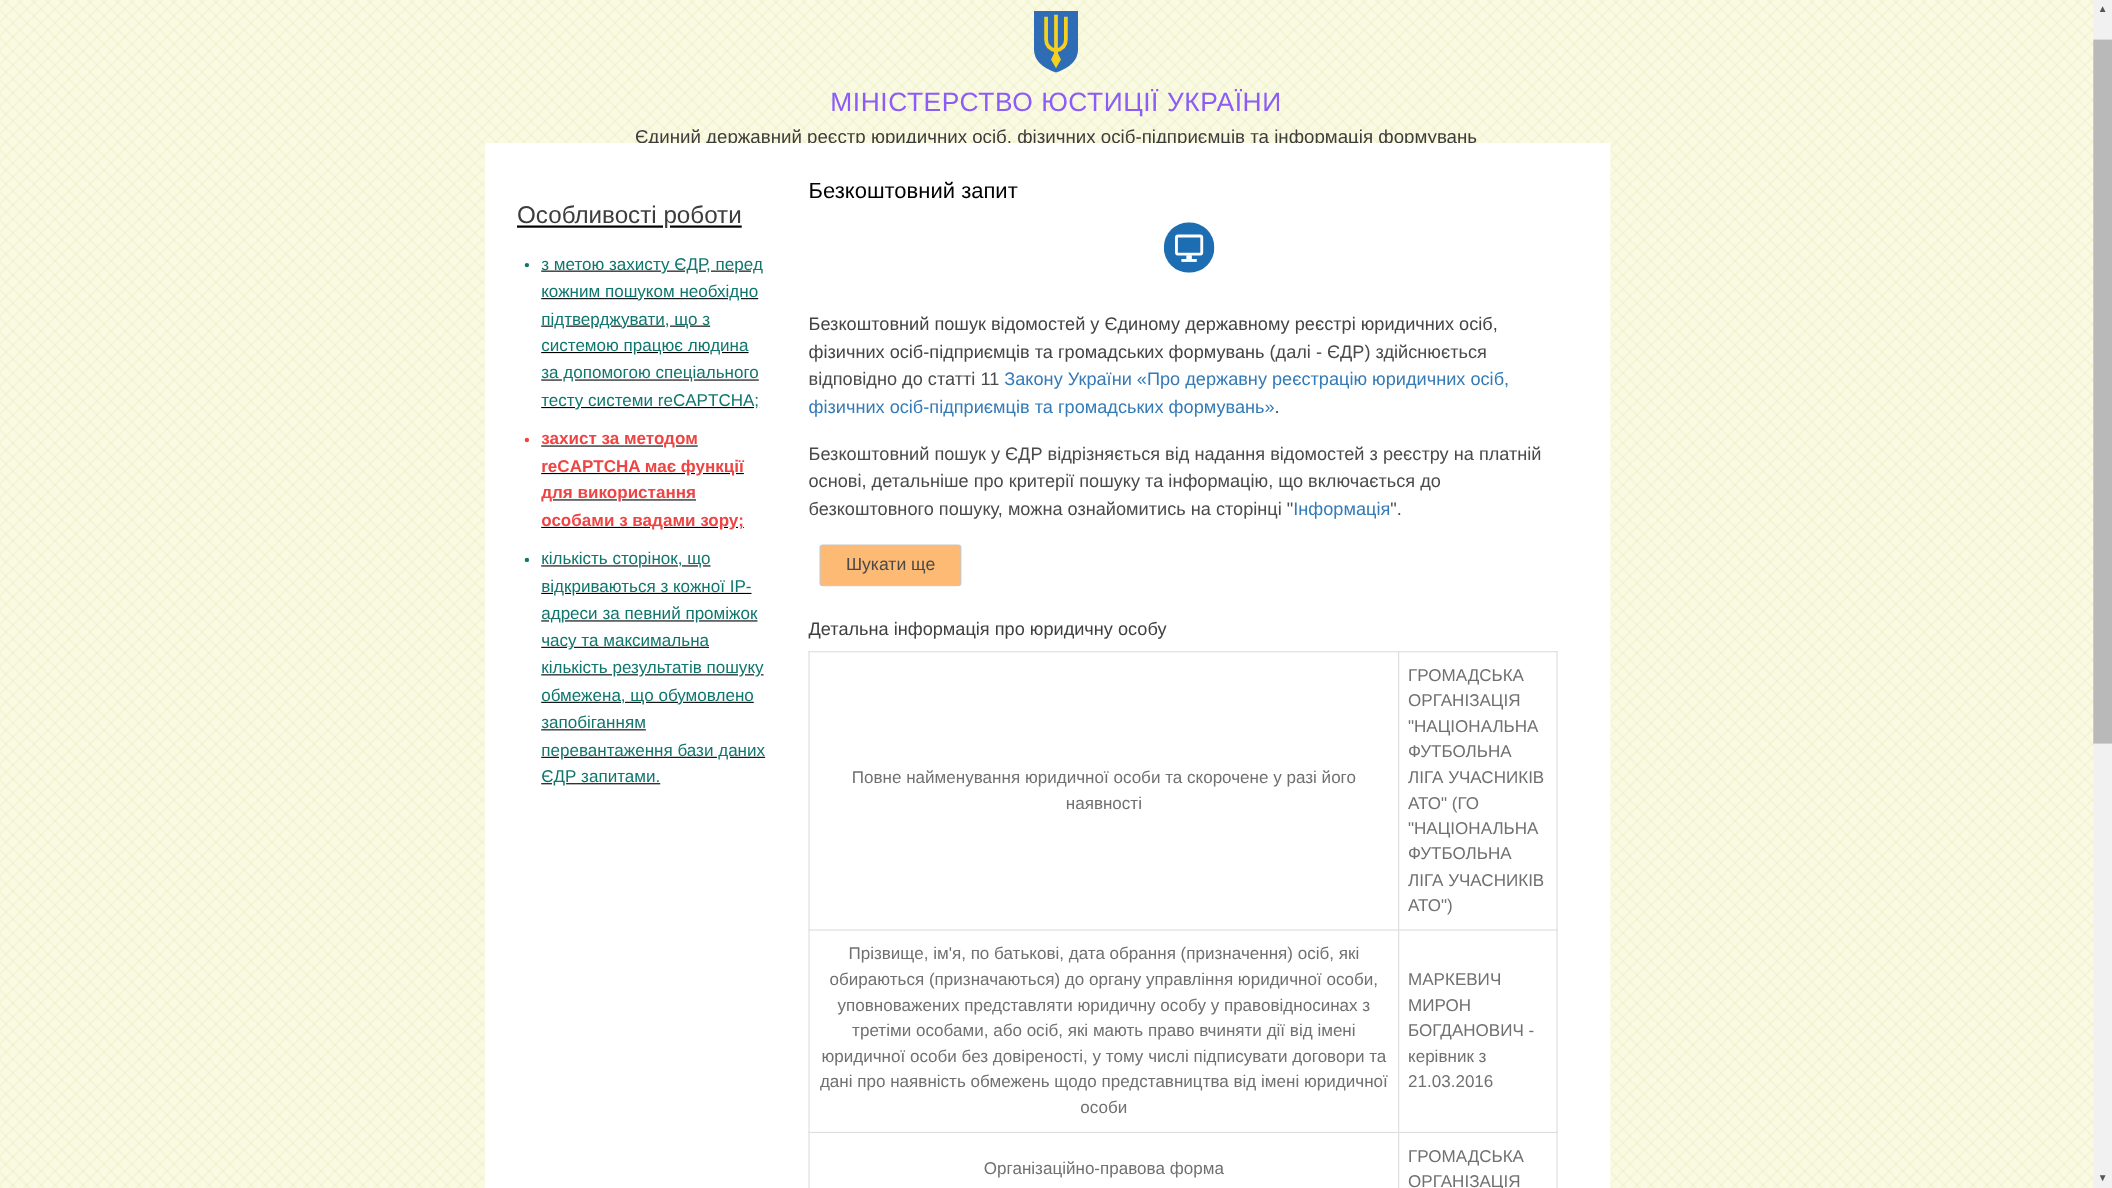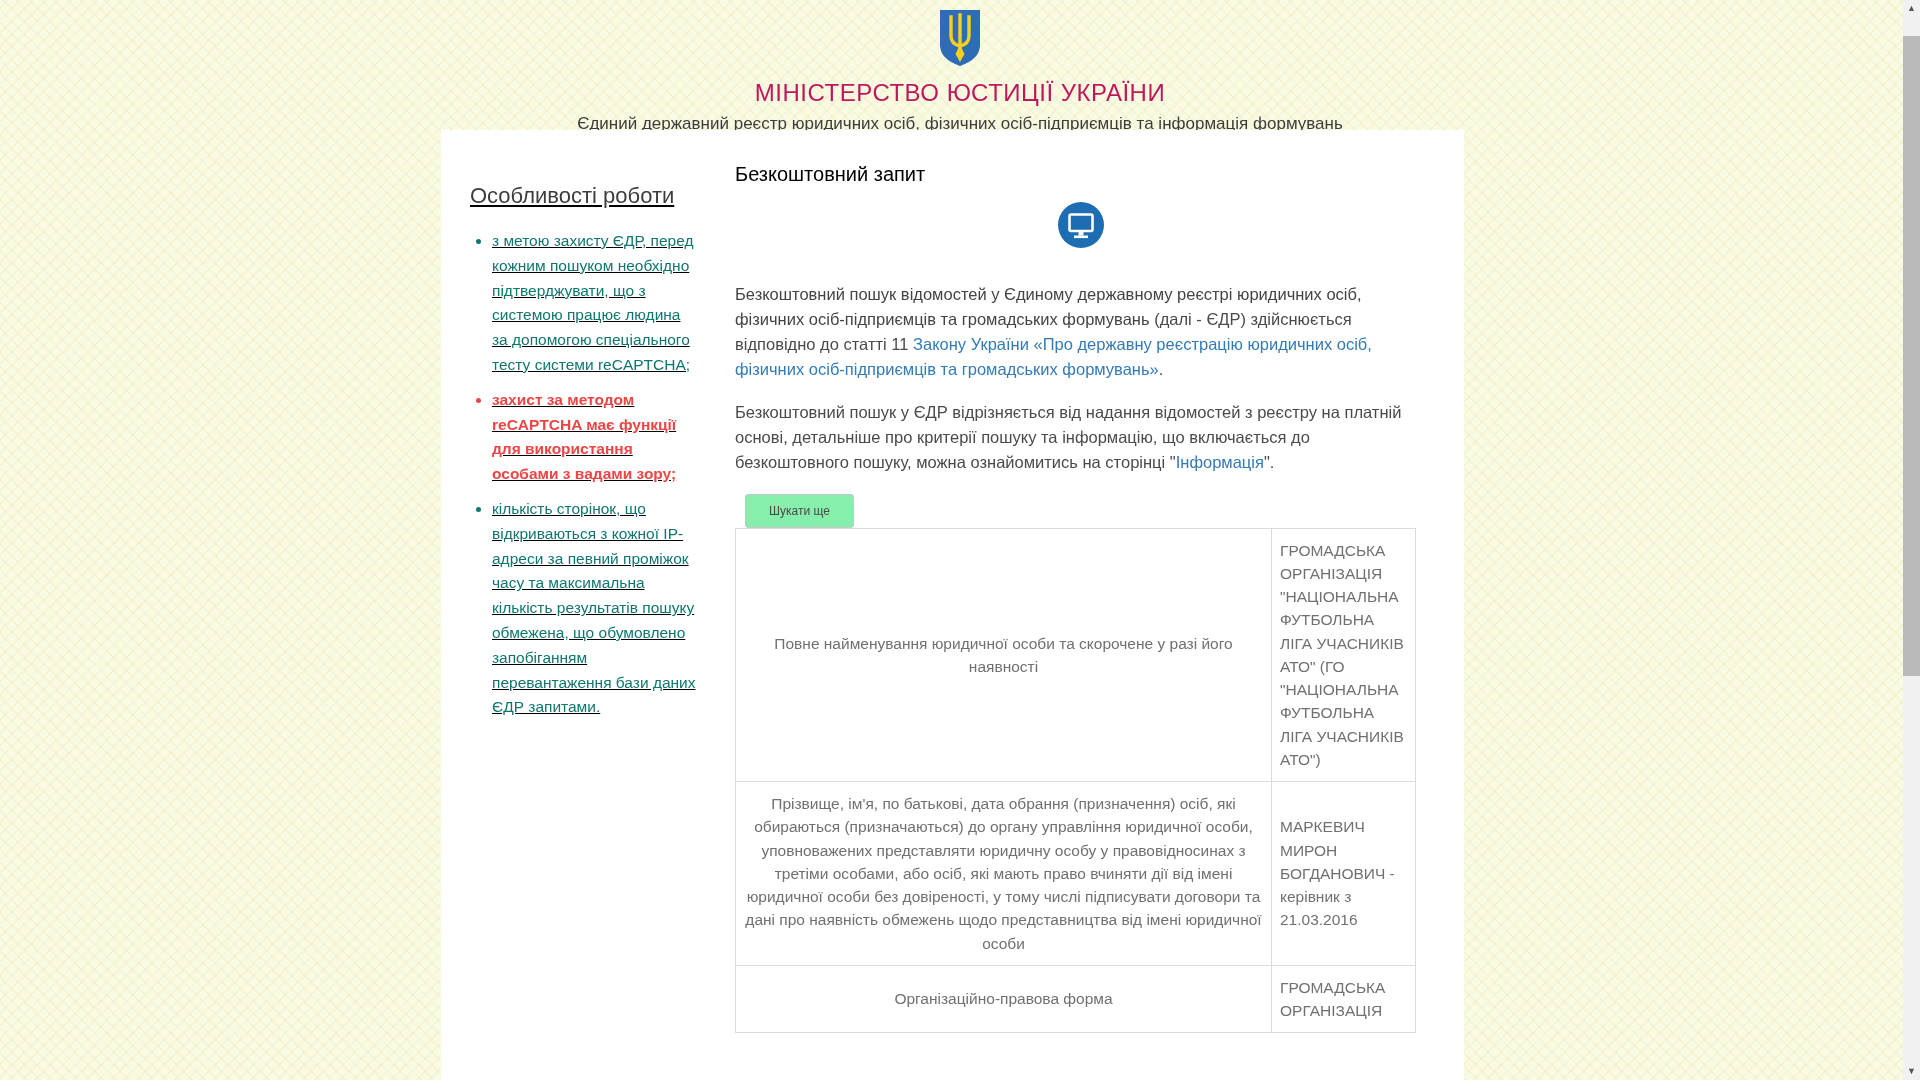--- a/index.html
+++ b/index.html
@@ -12,21 +12,21 @@
       repeating-linear-gradient(-45deg, rgba(214,214,150,.14) 0 2px, transparent 2px 9px);
     position:relative;
   }
 
   
   .site-header { text-align:center; padding-top:9px; }
   .emblem { display:inline-block; height:58px; }
   .site-title {
     margin-top:8px;
     font-size:24px; font-weight:400; letter-spacing:.5px;
-    color:#be185d;
+    color:#8b5cf6;
   }
   .site-subtitle { margin-top:7px; font-size:17px; color:#3c3c3c; }
 
   
   .sheet {
     position:absolute; left:441px; top:130px; width:1023px; height:1100px;
     background:#ffffff;
   }
 
   
@@ -42,22 +42,22 @@
   .main { position:absolute; left:294px; top:33px; width:692px; }
   .main h2 { font-size:20px; font-weight:400; color:#000000; }
   .icon-row { text-align:center; margin-top:16px; }
   .main p { margin-top:30px; font-size:16.5px; line-height:1.52; color:#4a4a4a; }
   .main p.p2 { margin-top:18px; }
   .main p b { font-weight:400; color:#444; }
   a.link { color:#337ab7; text-decoration:none; cursor:pointer; }
 
   .search-more-btn {
     margin:18px 0 0 10px;
-    font-family:inherit; font-size:12px; color:#4a4a4a;
-    background:#86efac; border:1px solid #c6c6c6; border-radius:3px;
+    font-family:inherit; font-size:16px; color:#4a4a4a;
+    background:#fdba74; border:1px solid #c6c6c6; border-radius:3px;
     padding:9px 23px; cursor:pointer;
   }
 
   .table-caption { margin:30px 0 10px; font-size:16.5px; color:#3f3f3f; }
   table.detail {
     width:680px; border-collapse:collapse; table-layout:fixed;
   }
   table.detail td {
     border:1px solid #dcdcdc;
     font-size:15.5px; line-height:1.5; color:#707070;
@@ -124,20 +124,21 @@
         <rect x="16" y="33.5" width="14" height="2.6" fill="#ffffff"></rect>
       </svg>
     </div>
 
     <p><b>Безкоштовний пошук відомостей у Єдиному державному реєстрі юридичних осіб, фізичних осіб-підприємців та громадських формувань</b><span> (далі - ЄДР) здійснюється відповідно до статті 11 </span><a class="link">Закону України «Про державну реєстрацію юридичних осіб, фізичних осіб-підприємців та громадських формувань»</a><span>.</span></p>
 
     <p class="p2"><span>Безкоштовний пошук у ЄДР відрізняється від надання відомостей з реєстру на платній основі, детальніше про критерії пошуку та інформацію, що включається до безкоштовного пошуку, можна ознайомитись на сторінці "</span><a class="link">Інформація</a><span>".</span></p>
 
     <button class="search-more-btn">Шукати ще</button>
 
+    <div class="table-caption">Детальна інформація про юридичну особу</div>
 
     <table class="detail">
       <tbody>
         <tr>
           <td class="label-cell">Повне найменування юридичної особи та скорочене у разі його наявності</td>
           <td class="value-cell">ГРОМАДСЬКА ОРГАНІЗАЦІЯ "НАЦІОНАЛЬНА ФУТБОЛЬНА ЛІГА УЧАСНИКІВ АТО" (ГО "НАЦІОНАЛЬНА ФУТБОЛЬНА ЛІГА УЧАСНИКІВ АТО")</td>
         </tr>
         <tr>
           <td class="label-cell">Прізвище, ім'я, по батькові, дата обрання (призначення) осіб, які обираються (призначаються) до органу управління юридичної особи, уповноважених представляти юридичну особу у правовідносинах з третіми особами, або осіб, які мають право вчиняти дії від імені юридичної особи без довіреності, у тому числі підписувати договори та дані про наявність обмежень щодо представництва від імені юридичної особи</td>
           <td class="value-cell">МАРКЕВИЧ МИРОН БОГДАНОВИЧ - керівник з 21.03.2016</td>

